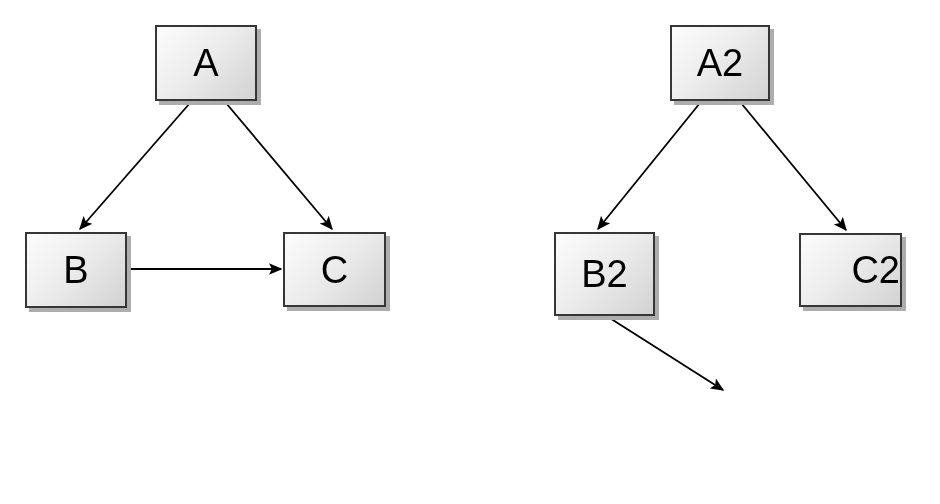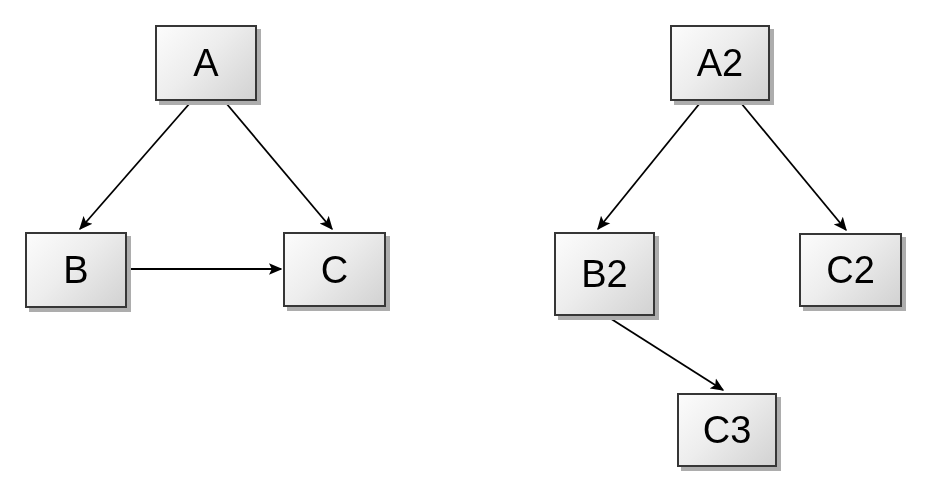--- a/index.html
+++ b/index.html
@@ -40,21 +40,21 @@
     color: #000000;
     line-height: 1;
     letter-spacing: 0px;
     user-select: none;
   }
   .node-a  { left: 155px; top: 25px;  }
   .node-b  { left: 25px;  top: 232px; }
   .node-c  { left: 283px; top: 232px; width: 103px; height: 75px; }
   .node-a2 { left: 670px; top: 25px;  width: 100px; text-align: center; }
   .node-b2 { left: 542px; top: 232px; width: 101px; height: 84px; margin-left: 12px; }
-  .node-c2 { left: 799px; top: 233px; width: 103px; height: 74px; }
+  .node-c2 { left: 799px; top: 233px; width: 103px; height: 74px; justify-content: flex-end; }
   .node-c3 { left: 677px; top: 393px; width: 100px; height: 74px; }
   .edge {
     stroke: #000000;
     stroke-width: 1.8;
     fill: none;
   }
 </style>
 </head>
 <body>
 
@@ -88,17 +88,14 @@
 
   <div class="node node-a2">
     <span class="node-label">A2</span>
   </div>
   <div class="node node-b2">
     <span class="node-label">B2</span>
   </div>
   <div class="node node-c2">
     <span class="node-label">C2</span>
   </div>
-  <div class="node node-c3">
-    <span class="node-label">C3</span>
-  </div>
 
 </div>
 
 </body></html>

